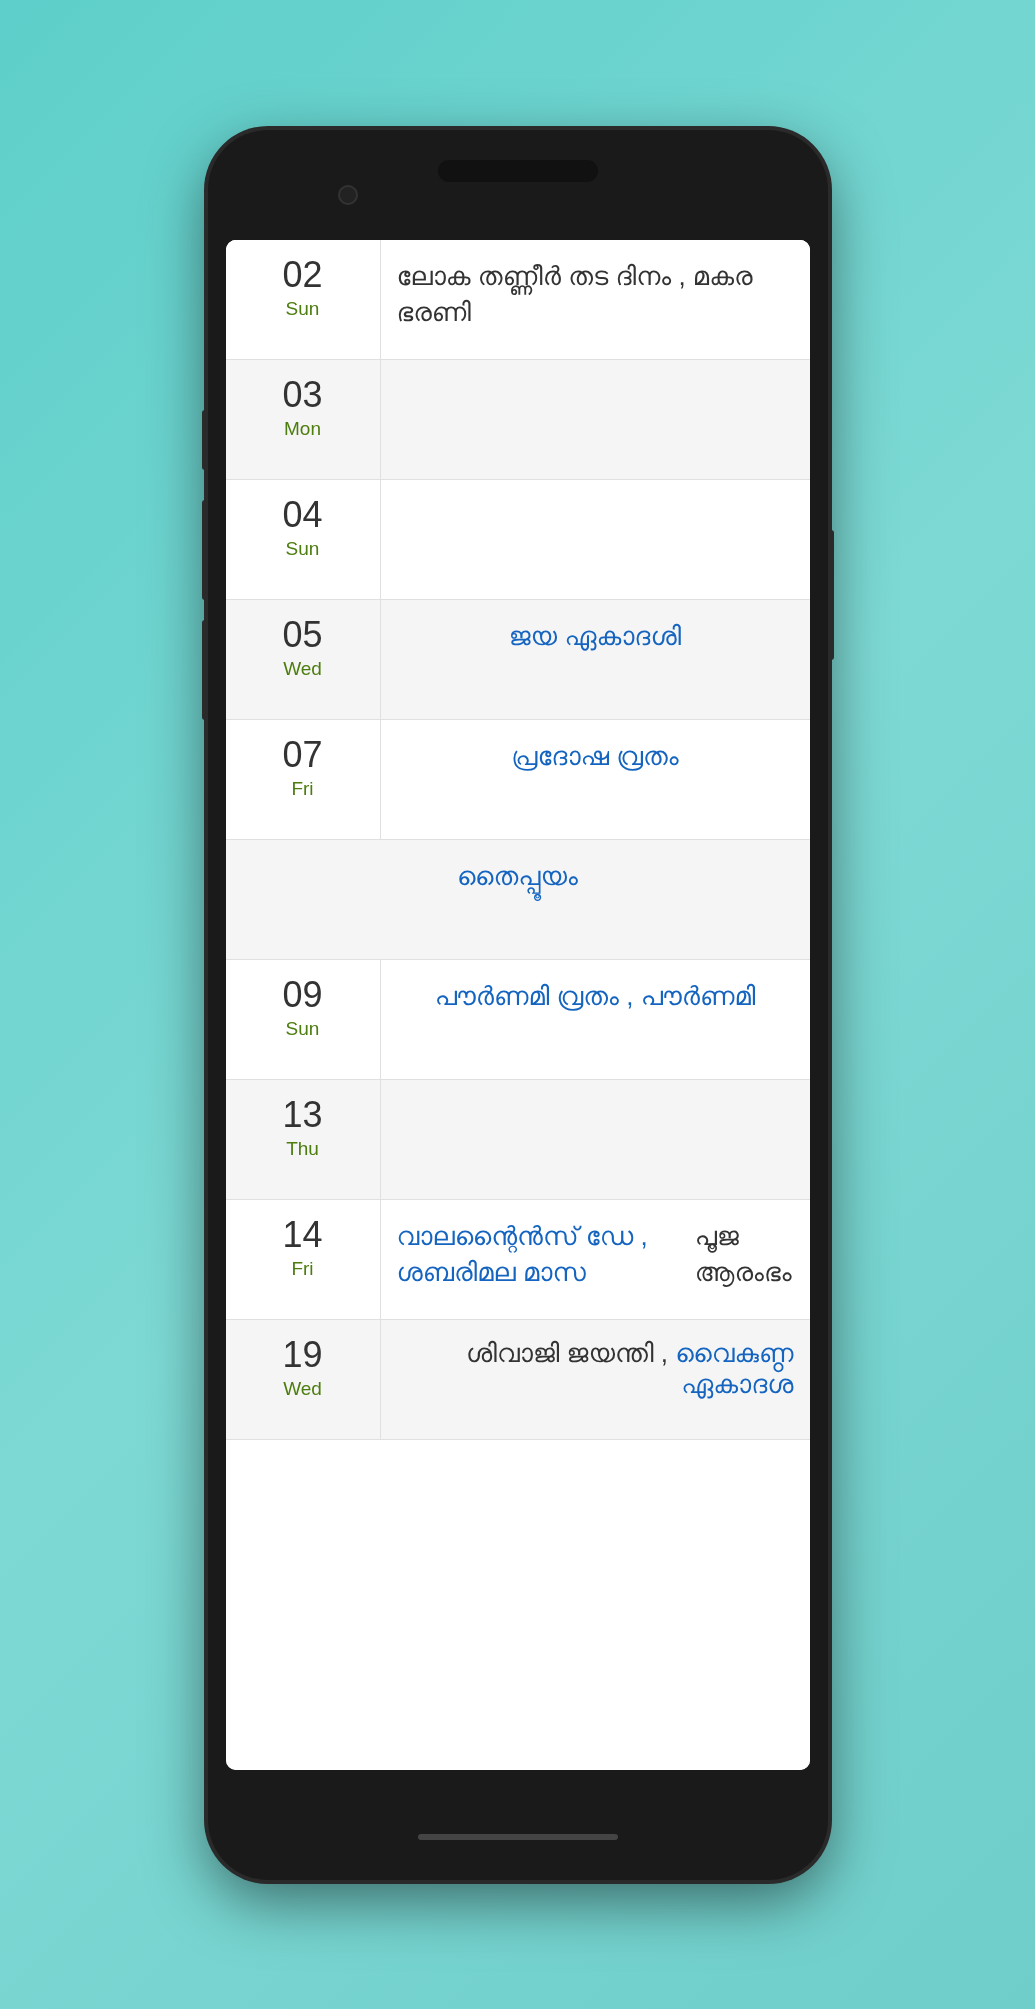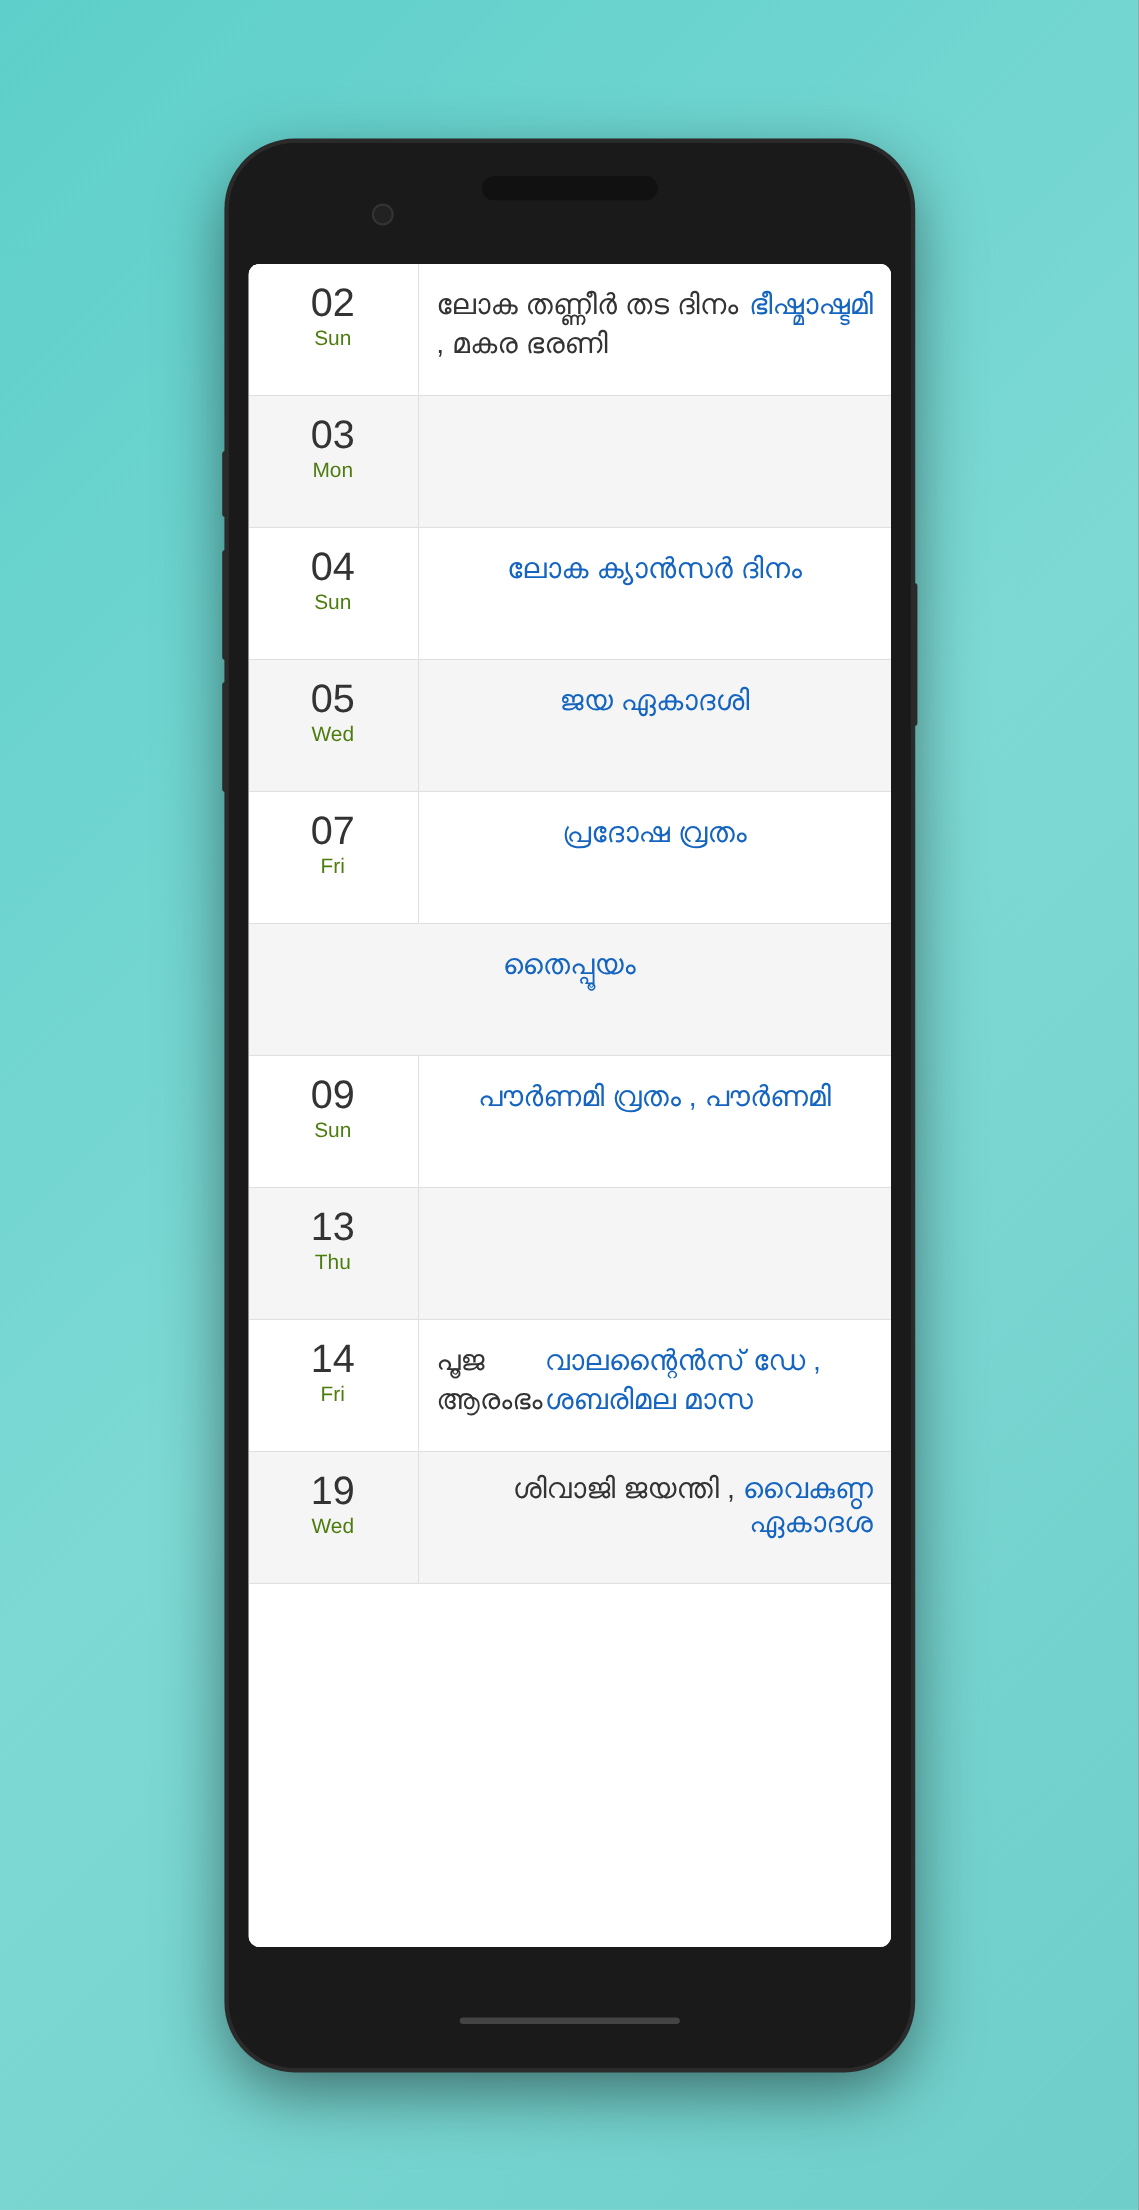--- a/index.html
+++ b/index.html
@@ -186,37 +186,33 @@
 
   <div class="phone-screen">
     <div class="calendar-list" id="calendar-list">
     <div class="cal-row">
           <div class="date-cell">
             <span class="date-num">02</span>
             <span class="date-day">Sun</span>
           </div>
           <div class="event-cell">
             <span class="event-text event-line">ലോക തണ്ണീർ തട ദിനം , മകര ഭരണി</span>
-            <span class="event-text event-line blue">ഭീഷ്മാഷ്ടമി</span>
           </div>
         </div>
         <div class="cal-row">
           <div class="date-cell">
             <span class="date-num">03</span>
             <span class="date-day">Mon</span>
           </div>
         </div>
         <div class="cal-row">
           <div class="date-cell">
             <span class="date-num">04</span>
             <span class="date-day">Sun</span>
           </div>
-          <div class="event-cell">
-            <span class="event-text event-line blue">ലോക ക്യാൻസർ ദിനം</span>
-          </div>
         </div>
         <div class="cal-row">
           <div class="date-cell">
             <span class="date-num">05</span>
             <span class="date-day">Wed</span>
           </div>
           <div class="event-cell">
             <span class="event-text event-line blue">ജയ ഏകാദശി</span>
           </div>
         </div>
@@ -248,22 +244,22 @@
             <span class="date-num">13</span>
             <span class="date-day">Thu</span>
           </div>
         </div>
         <div class="cal-row">
           <div class="date-cell">
             <span class="date-num">14</span>
             <span class="date-day">Fri</span>
           </div>
           <div class="event-cell">
+            <span class="event-text event-line blue">വാലന്റൈൻസ് ഡേ , ശബരിമല മാസ</span>
             <span class="event-text event-line">പൂജ ആരംഭം</span>
-            <span class="event-text event-line blue">വാലന്റൈൻസ് ഡേ , ശബരിമല മാസ</span>
           </div>
         </div>
         <div class="cal-row">
           <div class="date-cell">
             <span class="date-num">19</span>
             <span class="date-day">Wed</span>
           </div>
           <div class="event-cell">
             <span class="event-line" style="font-size: 26px; text-align: right;"><span style="color:#333">ശിവാജി ജയന്തി , </span><span style="color:#1565C0">വൈകുണ്ഠ ഏകാദശ</span></span>
           </div>

